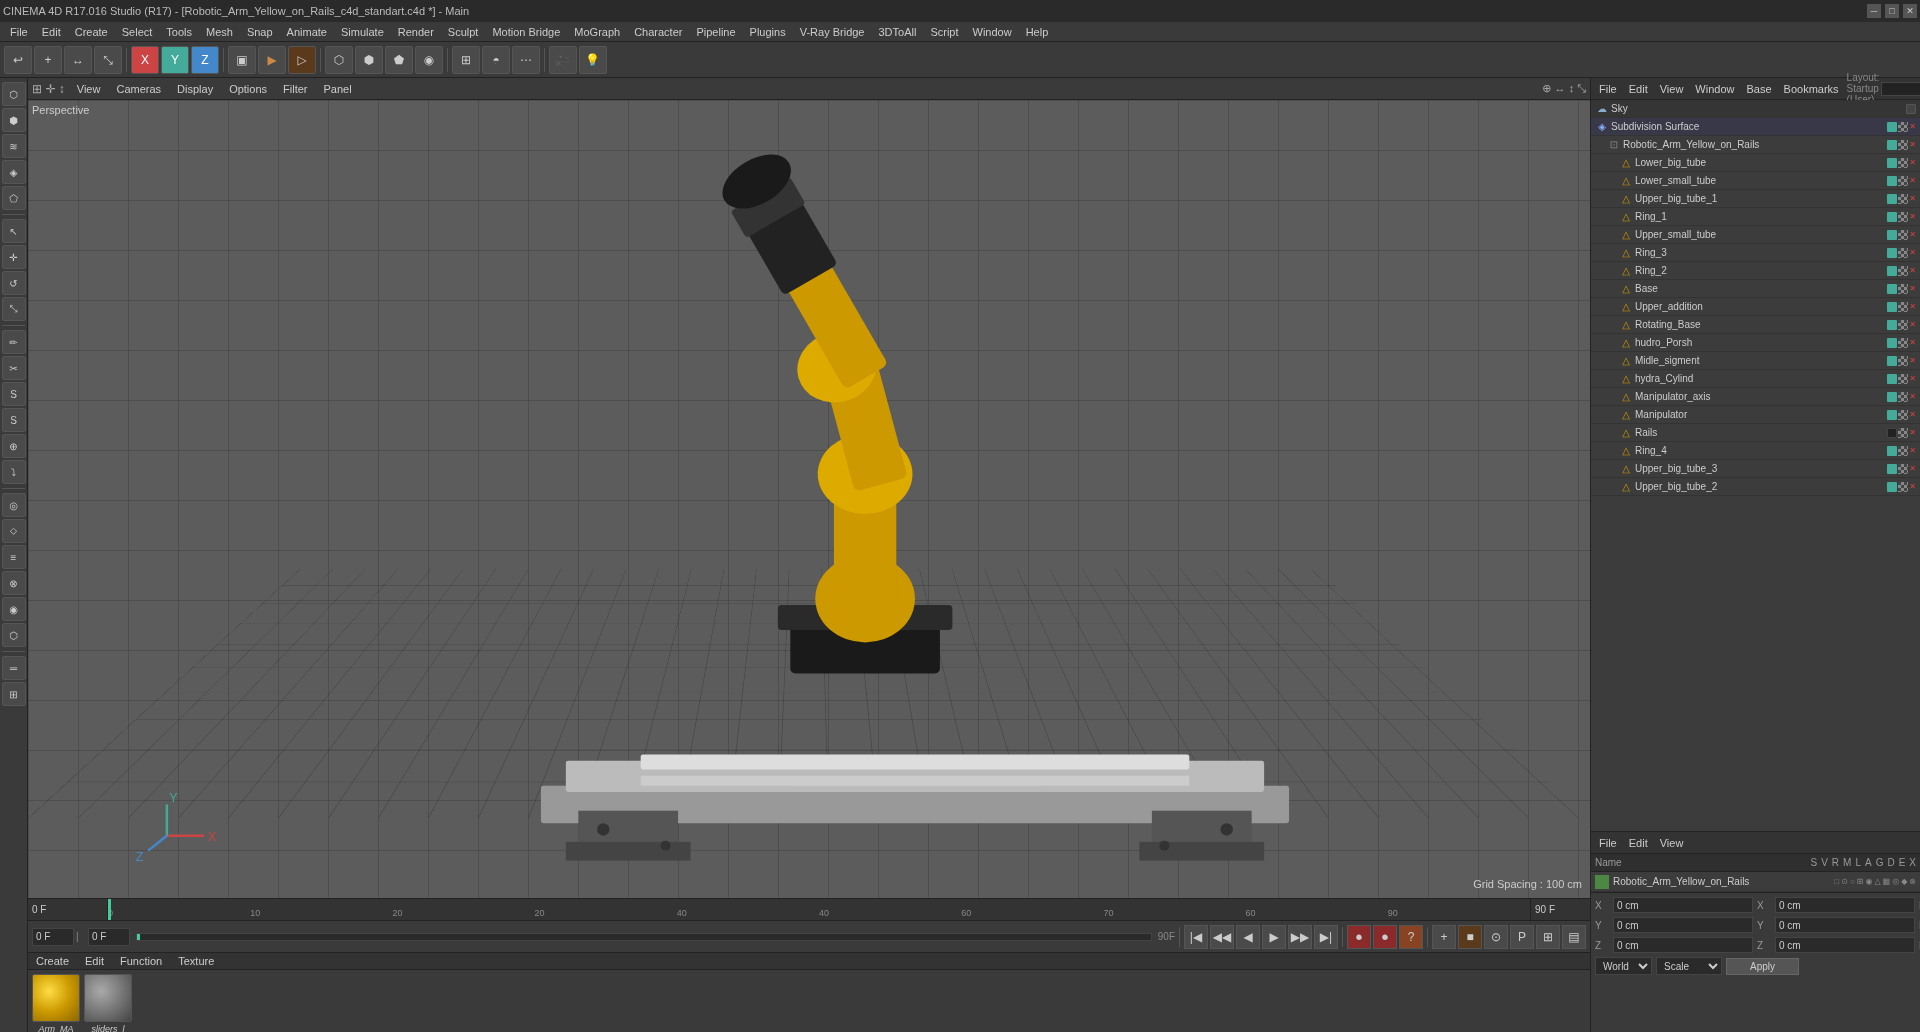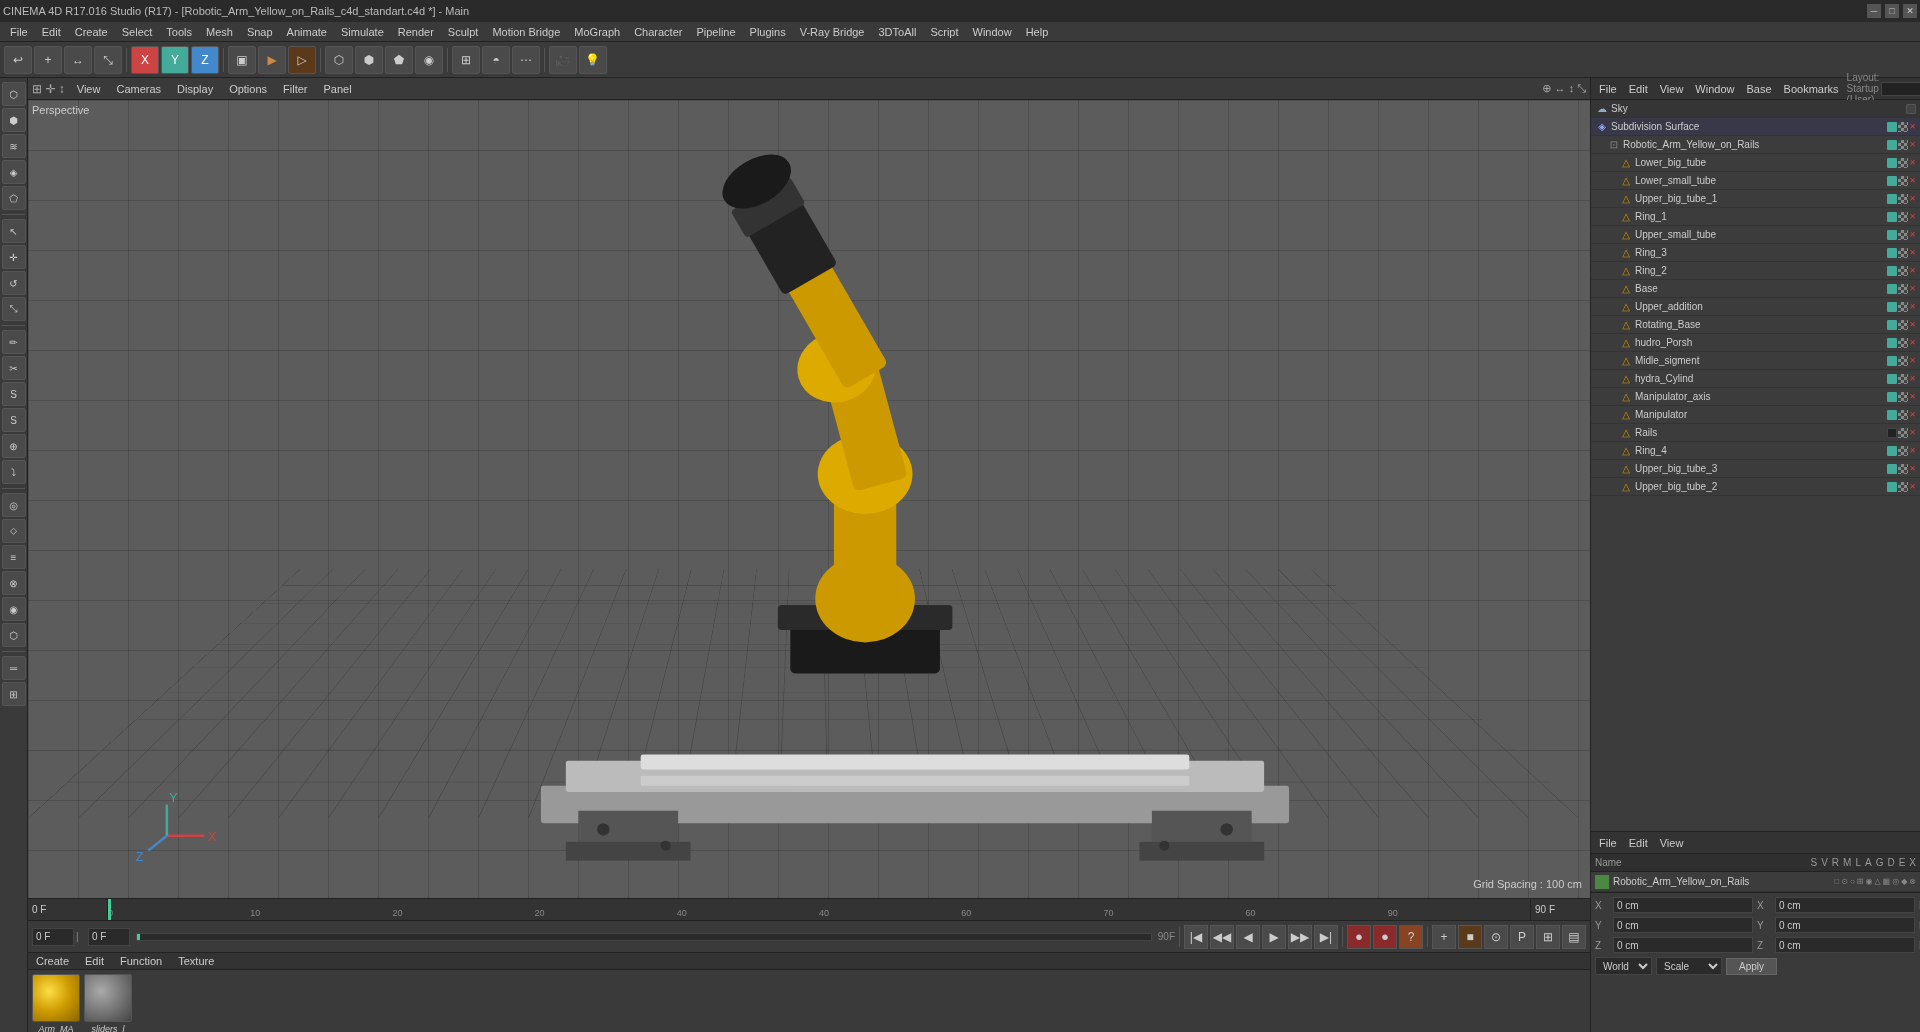--- a/index.html
+++ b/index.html
@@ -247,21 +247,21 @@
       color: #ccc;
       font-size: 10px;
       padding: 1px 3px;
       height: 18px;
     }
     .apply-btn {
       background: #555;
       border: 1px solid #666;
       color: #ccc;
       font-size: 10px;
-      padding: 2px 12px;
+      padding: 2px 23px;
       cursor: pointer;
     }
 
     
     #anim-controls {
       display: flex;
       height: 32px;
       background: #3a3a3a;
       border-top: 1px solid #222;
       align-items: center;

